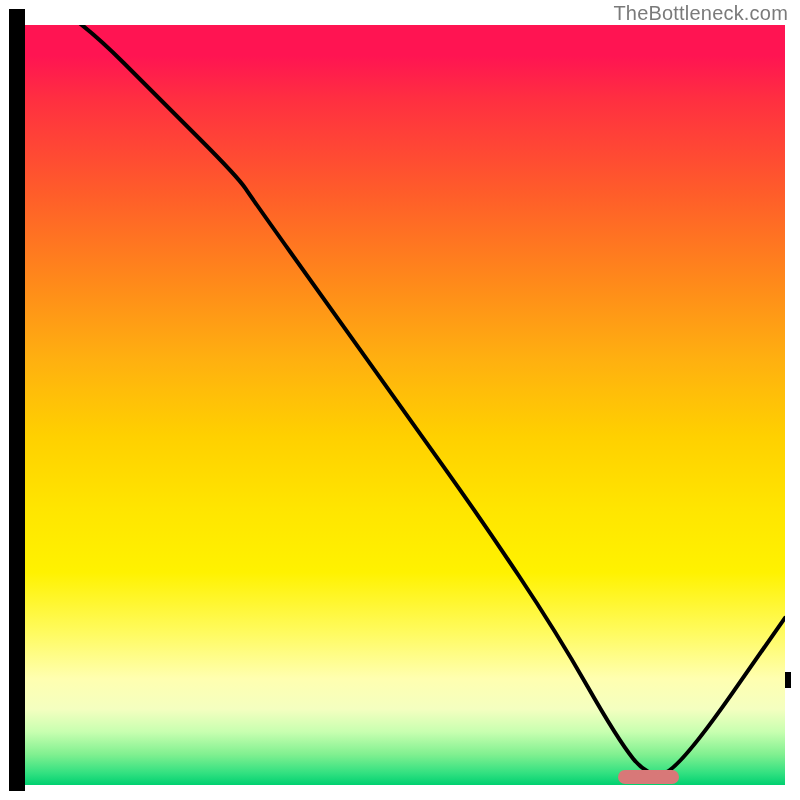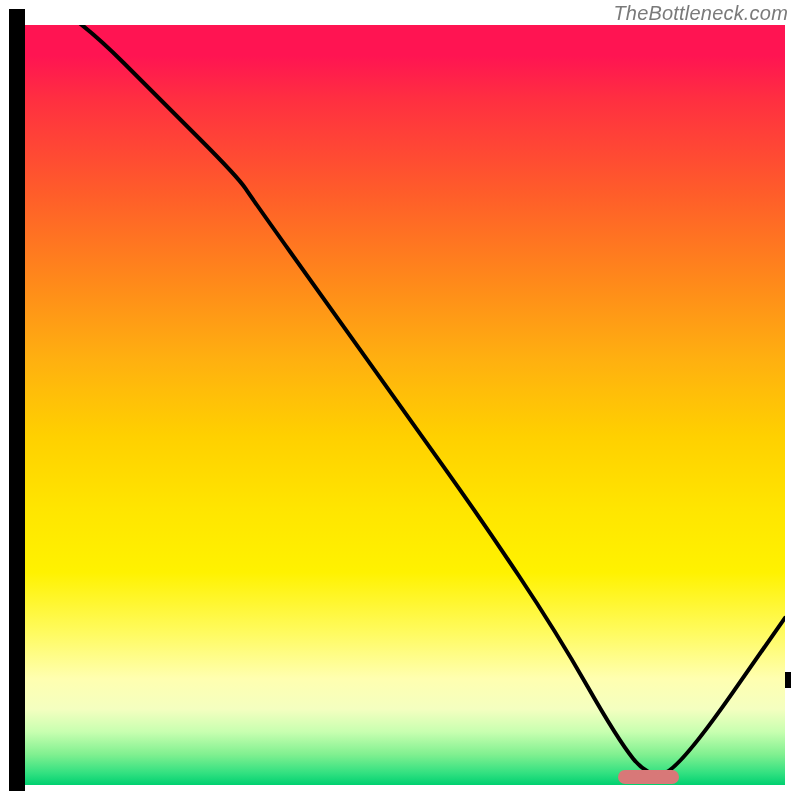--- a/index.html
+++ b/index.html
@@ -9,21 +9,20 @@
     background: #ffffff;
     position: relative;
     font-family: Arial, Helvetica, sans-serif;
   }
   .frame {
     position: absolute;
     left: 0;
     top: 0;
     width: 800px;
     height: 697px;
-    font-style: italic;
   }
   .plot-area {
     position: absolute;
     left: 25px;
     top: 25px;
     width: 760px;
     height: 760px;
     overflow: hidden;
   }
   .gradient {

